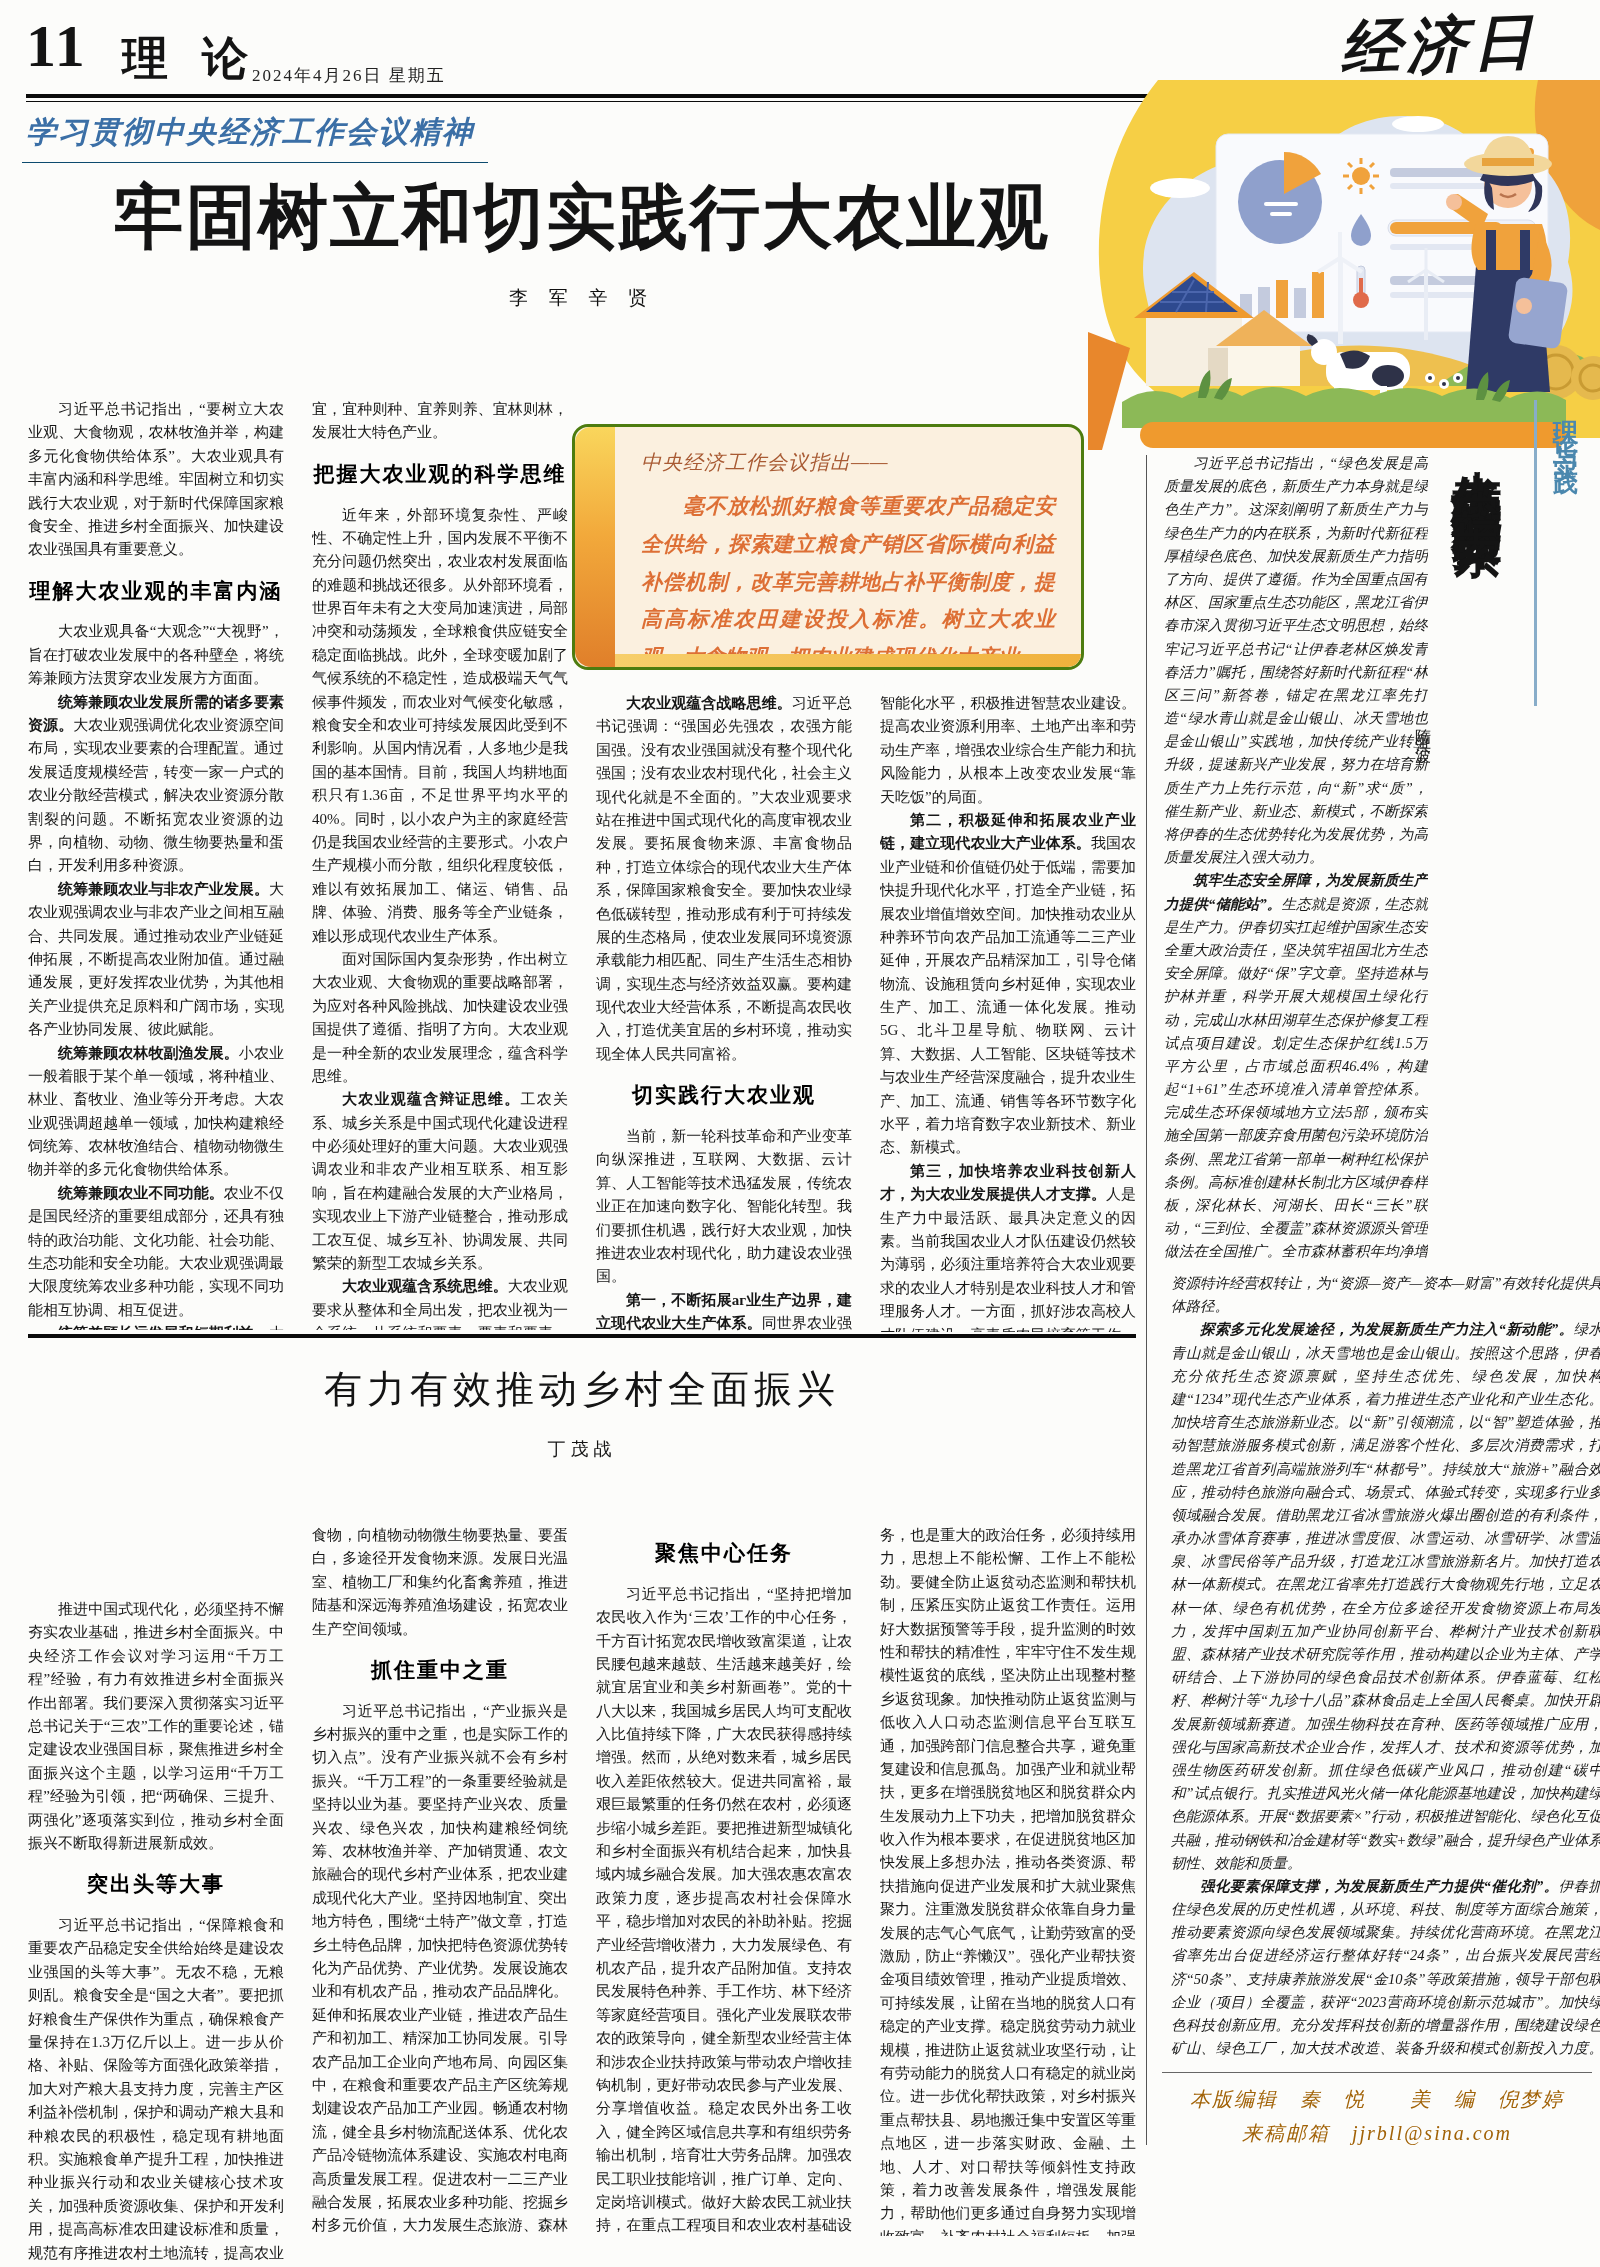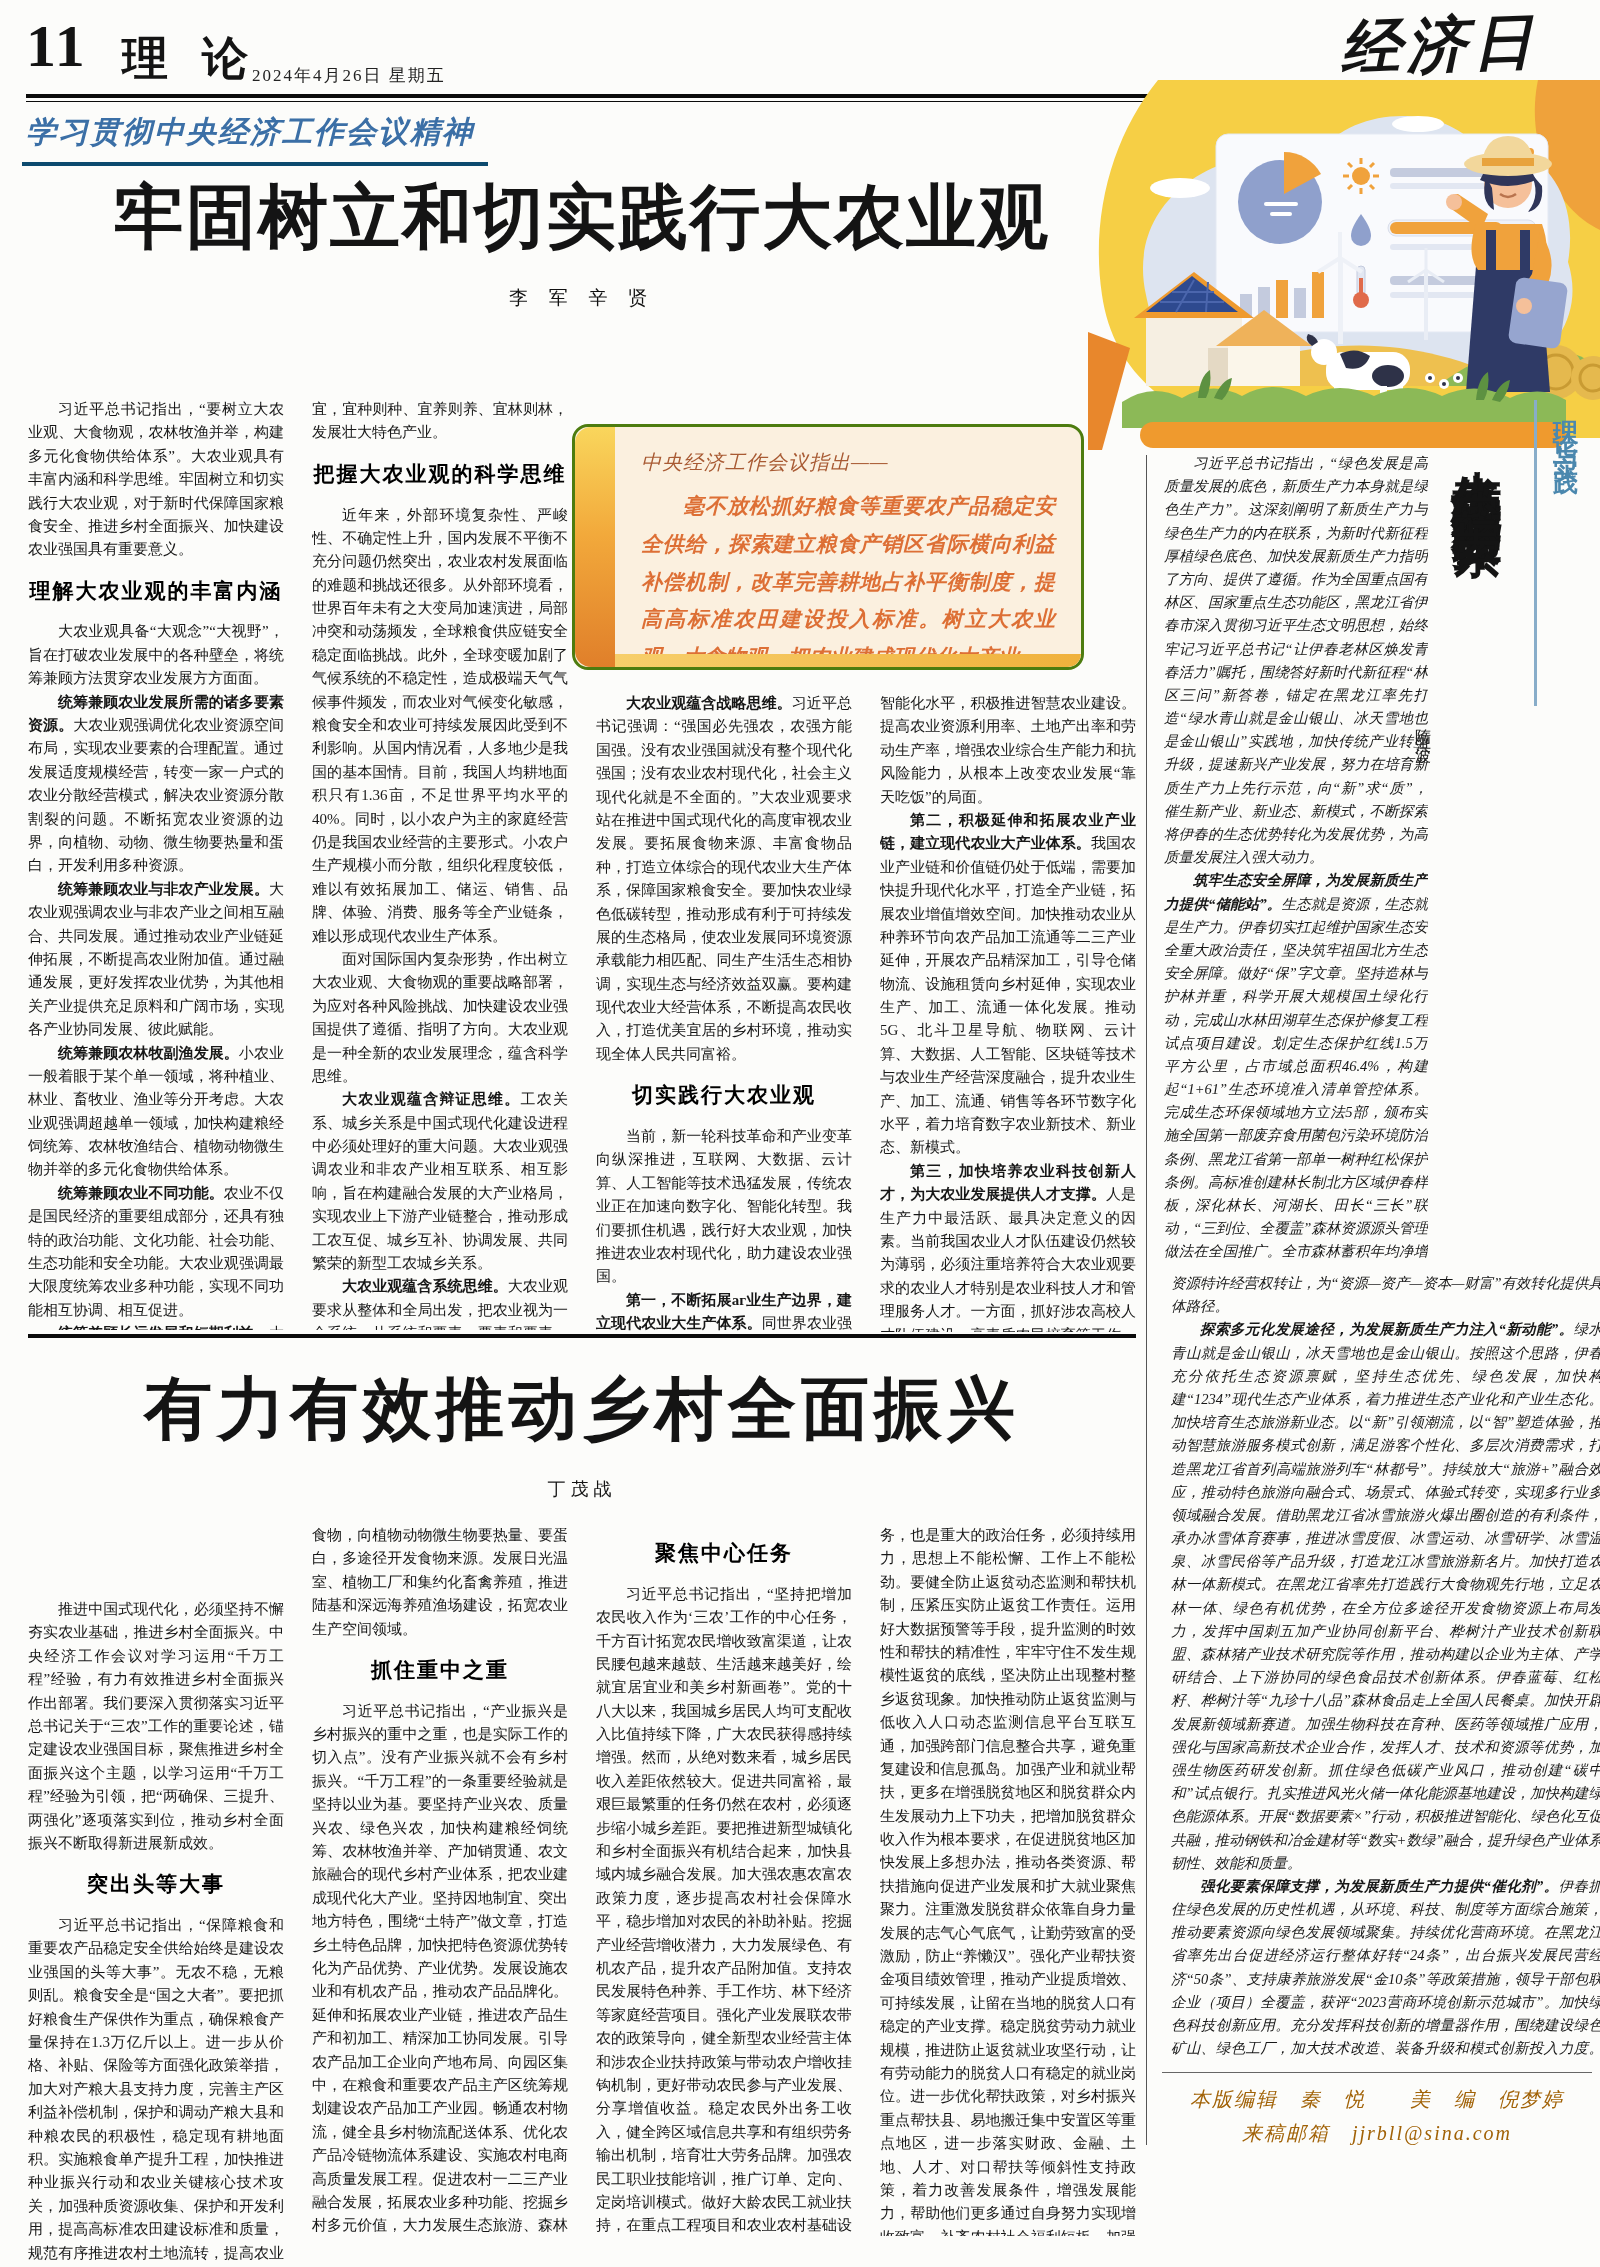--- a/index.html
+++ b/index.html
@@ -14,21 +14,21 @@
   .page-num{left:26px;top:12px;font-size:60px;font-weight:900;letter-spacing:2px;}
   .section-name{left:122px;top:28px;font-size:46px;font-weight:900;letter-spacing:34px;}
   .page-date{left:252px;top:64px;font-size:17px;letter-spacing:2px;color:#222;}
   .masthead{left:1342px;top:4px;font-size:60px;font-weight:900;font-style:italic;
     letter-spacing:6px;transform:rotate(-2deg);}
   .header-rule{left:26px;top:94px;width:1546px;height:8px;
     border-top:4px solid #0b0b0b;border-bottom:1px solid #0b0b0b;box-sizing:border-box;}
 
   
   .banner{left:22px;top:112px;font-size:30px;font-weight:bold;font-style:italic;
-    color:#3b6fa6;border-bottom:4px solid #0c4a6e;padding:0 14px 9px 4px;letter-spacing:2px;}
+    color:#3b6fa6;border-bottom:1px solid #0c4a6e;padding:0 14px 9px 4px;letter-spacing:2px;}
 
   
   .main-head{left:28px;top:178px;width:1108px;text-align:center;}
   .main-title{font-size:70px;font-weight:900;letter-spacing:2px;line-height:1.15;}
   .main-authors{margin-top:26px;font-size:19px;letter-spacing:8px;color:#111;}
 
   
   .col{position:absolute;width:256px;font-size:15px;line-height:1.56;text-align:justify;
     overflow:hidden;color:#171717;}
   .col p{margin:0;text-indent:2em;}
@@ -48,21 +48,21 @@
     border-radius:16px 0 0 16px;}
   .quote-box::after{content:"";position:absolute;left:40px;right:0;bottom:0;height:13px;
     background:linear-gradient(90deg,#f7cf6b,#f0b13c);border-radius:0 0 16px 0;}
   .quote-label{font-size:20px;font-style:italic;color:#a85a33;margin:0 0 12px 0;letter-spacing:1px;}
   .quote-text{font-size:21px;font-weight:bold;font-style:italic;color:#dd6f35;
     line-height:1.8;text-align:justify;text-indent:2em;margin:0;}
 
   
   .mid-rule{left:28px;top:1334px;width:1108px;border-top:4px solid #0b0b0b;}
   .bottom-head{left:28px;top:1364px;width:1108px;text-align:center;}
-  .bottom-title{font-size:68px;font-weight:700;letter-spacing:5px;}
+  .bottom-title{font-size:38px;font-weight:400;letter-spacing:5px;}
   .bottom-author{margin-top:22px;font-size:18px;letter-spacing:5px;}
   #b-col1{left:28px;top:1598px;height:712px;}
   #b-col2{left:312px;top:1524px;height:712px;}
   #b-col3{left:596px;top:1524px;height:712px;}
   #b-col4{left:880px;top:1524px;height:712px;}
 
   
   .side-rule{left:1146px;top:455px;height:1690px;border-left:1px solid #555;}
   .side-tag{left:1534px;top:400px;height:306px;writing-mode:vertical-rl;text-orientation:upright;
     font-size:25px;font-weight:bold;color:#4b88ae;letter-spacing:12px;

